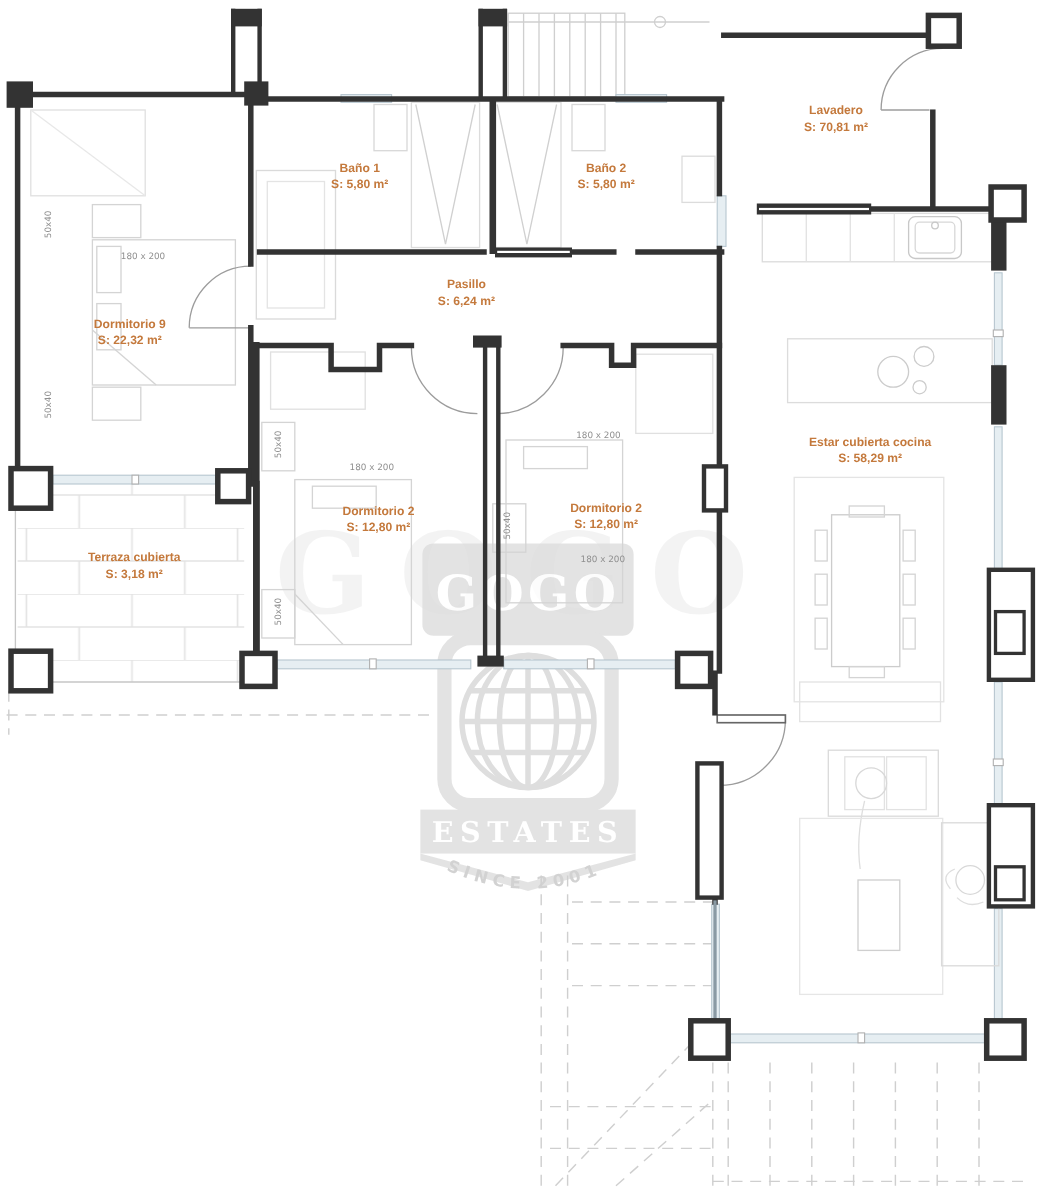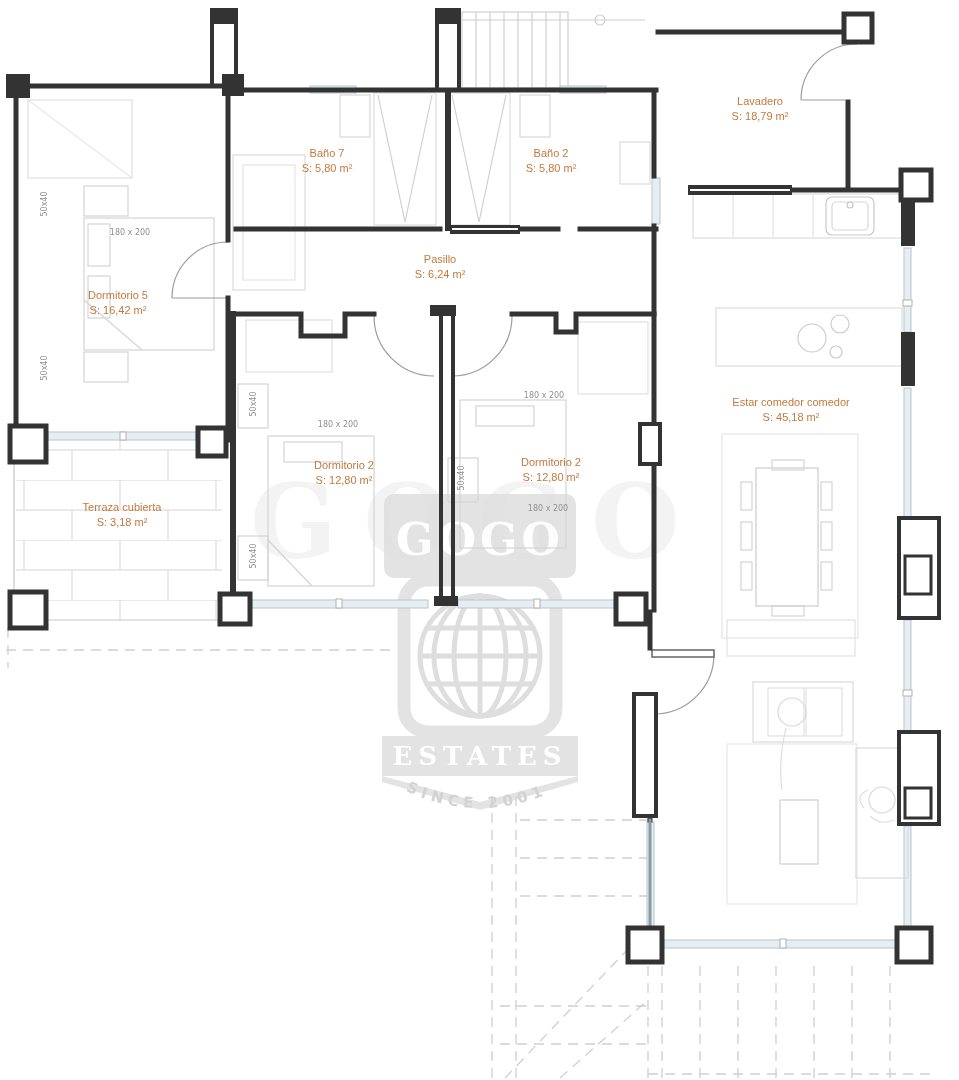--- a/index.html
+++ b/index.html
@@ -2,21 +2,21 @@
 <html><head>
 <meta charset="utf-8">
 <style>
   html,body{margin:0;padding:0;background:#ffffff;}
   #stage{position:relative;width:959px;height:1080px;background:#ffffff;overflow:hidden;
          font-family:"Liberation Sans",sans-serif;}
   #plan{position:absolute;left:0;top:0;z-index:2;}
   
   .room-label{position:absolute;transform:translateX(-50%);text-align:center;
               font-size:11px;line-height:1.35;color:#c4793c;white-space:nowrap;z-index:3;}
-  .room-label span{display:block;}
+  .room-label span{display:block;font-weight:bold;}
   
   .dim{position:absolute;transform:translateX(-50%);font-family:"DejaVu Sans",sans-serif;
        font-size:8px;color:#8f8f8f;white-space:nowrap;z-index:3;}
   .dim.v{transform:translate(-50%,-50%) rotate(-90deg);}
   
   .wm-echo{position:absolute;left:478px;top:462px;transform:translateX(-50%);
            font-family:"DejaVu Serif",serif;font-weight:bold;font-size:102px;
            letter-spacing:26px;color:#000;opacity:0.045;z-index:1;white-space:nowrap;}
   #watermark{position:absolute;left:382px;top:488px;z-index:1;opacity:0.78;}
   #watermark text{font-family:"DejaVu Serif",serif;}
@@ -249,50 +249,50 @@
       <rect x="640" y="424" width="20" height="40" stroke-width="4"></rect>
       <rect x="634" y="694" width="22" height="122" stroke-width="4"></rect>
       <rect x="899" y="518" width="40" height="100" stroke-width="4"></rect>
       <rect x="905" y="556" width="26" height="38" stroke-width="3"></rect>
       <rect x="899" y="732" width="40" height="92" stroke-width="4"></rect>
       <rect x="905" y="788" width="26" height="30" stroke-width="3"></rect>
     </g>
   </svg>
 
   <div class="room-label" style="left:327px;top:146px">
-    <span>Baño 7</span>
+    <span>Baño 1</span>
     <span>S: 5,80 m²</span>
   </div>
   <div class="room-label" style="left:551px;top:146px">
     <span>Baño 2</span>
     <span>S: 5,80 m²</span>
   </div>
   <div class="room-label" style="left:760px;top:94px">
     <span>Lavadero</span>
-    <span>S: 18,79 m²</span>
+    <span>S: 70,81 m²</span>
   </div>
   <div class="room-label" style="left:118px;top:288px">
-    <span>Dormitorio 5</span>
-    <span>S: 16,42 m²</span>
-  </div>
-  <div class="room-label" style="left:440px;top:252px">
+    <span>Dormitorio 9</span>
+    <span>S: 22,32 m²</span>
+  </div>
+  <div class="room-label" style="left:424px;top:252px">
     <span>Pasillo</span>
     <span>S: 6,24 m²</span>
   </div>
   <div class="room-label" style="left:344px;top:458px">
     <span>Dormitorio 2</span>
     <span>S: 12,80 m²</span>
   </div>
   <div class="room-label" style="left:551px;top:455px">
     <span>Dormitorio 2</span>
     <span>S: 12,80 m²</span>
   </div>
   <div class="room-label" style="left:791px;top:395px">
-    <span>Estar comedor comedor</span>
-    <span>S: 45,18 m²</span>
+    <span>Estar cubierta cocina</span>
+    <span>S: 58,29 m²</span>
   </div>
   <div class="room-label" style="left:122px;top:500px">
     <span>Terraza cubierta</span>
     <span>S: 3,18 m²</span>
   </div>
 
   <div class="dim" style="left:130px;top:228px">180 x 200</div>
   <div class="dim" style="left:338px;top:420px">180 x 200</div>
   <div class="dim" style="left:544px;top:391px">180 x 200</div>
   <div class="dim" style="left:548px;top:504px">180 x 200</div>

